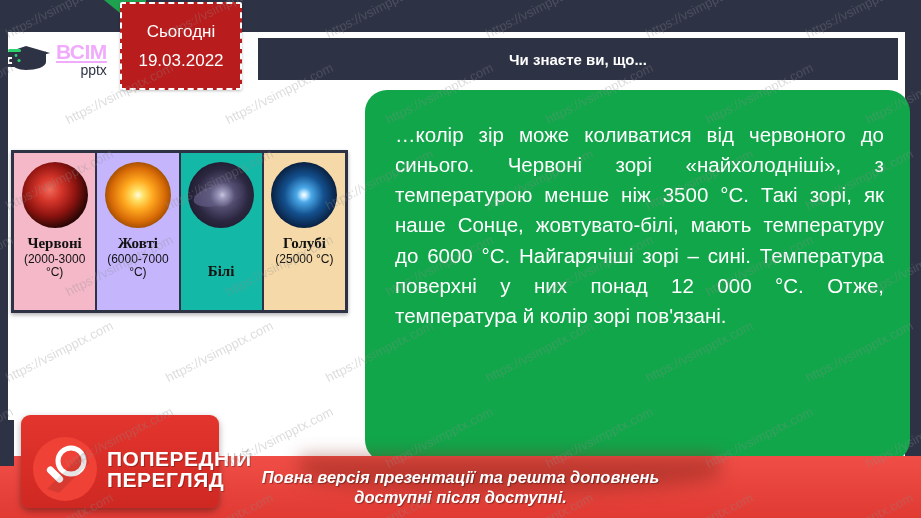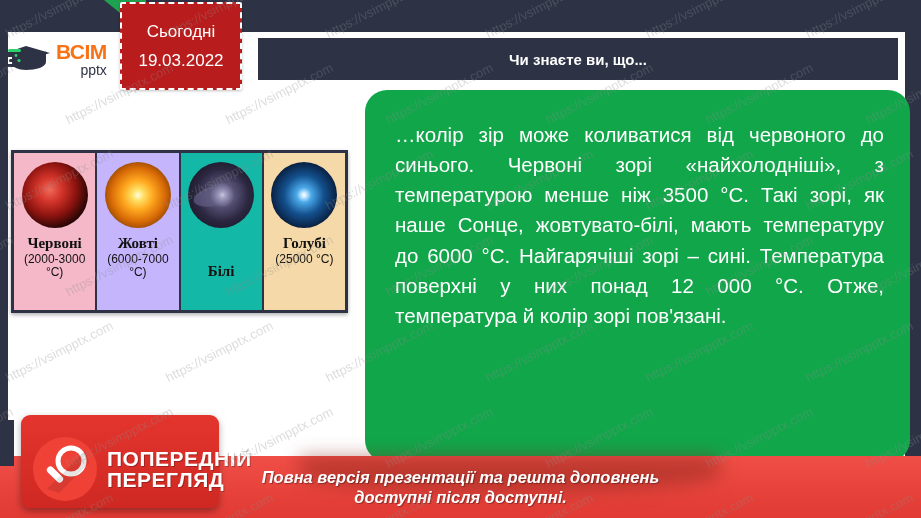--- a/index.html
+++ b/index.html
@@ -27,22 +27,23 @@
   
   .logo {
     position:absolute; left:6px; top:36px;
     width:120px; height:46px;
     display:flex; align-items:center; gap:4px;
     z-index:6;
   }
   .logo-mark { width:46px; height:34px; flex:none; position:relative; }
   .logo-text { display:flex; flex-direction:column; line-height:1; }
   .logo-title {
-    font-size:21px; font-weight:700; color:#f97316;
+    font-size:21px; font-weight:700; color:#f0abfc;
     letter-spacing:-0.5px;
+    text-decoration:underline;
   }
   .logo-sub {
     font-size:14px; color:#2e3245; text-align:right;
     margin-top:1px; letter-spacing:0px;
   }
 
   
   .date-badge {
     position:absolute; left:120px; top:2px;
     width:122px; height:88px;

